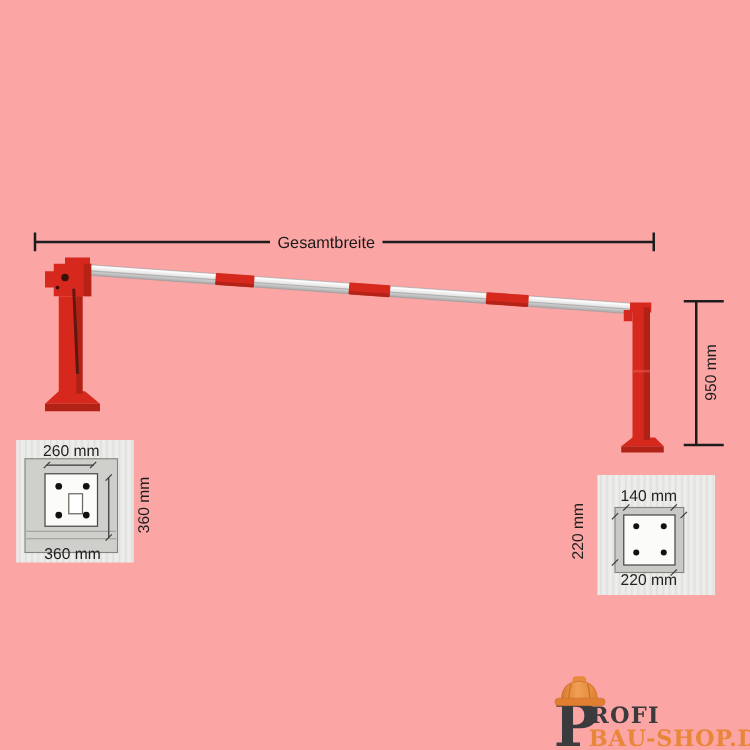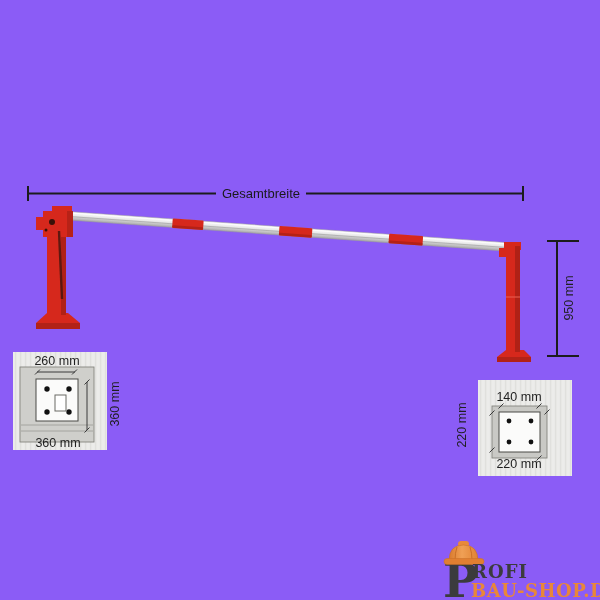--- a/index.html
+++ b/index.html
@@ -1,19 +1,19 @@
 <!DOCTYPE html>
 <html><head>
 <meta charset="utf-8">
 <style>
   html, body { margin: 0; padding: 0; background: #ffffff; }
   .stage {
     position: relative;
     width: 600px; height: 600px;
-    background: #8b5cf6;
+    background: #fca5a5;
     overflow: hidden;
     font-family: "Liberation Sans", sans-serif;
   }
   svg { display: block; }
   .dim-text {
     font-family: "Liberation Sans", sans-serif;
     font-size: 12.5px;
     fill: #1f1f1f;
   }
   .dim-text-main {

